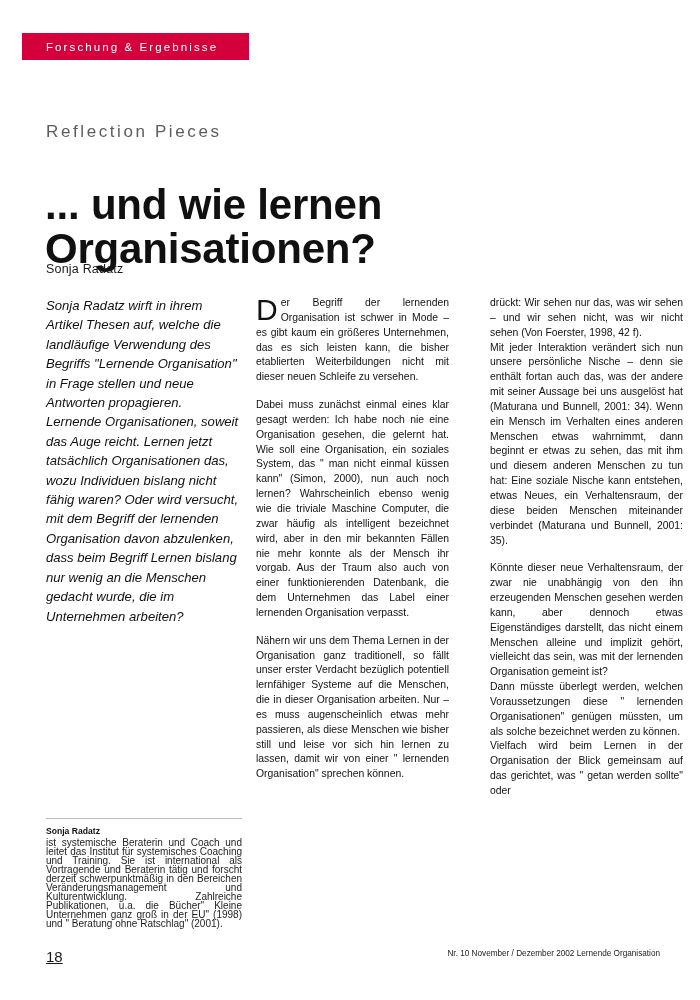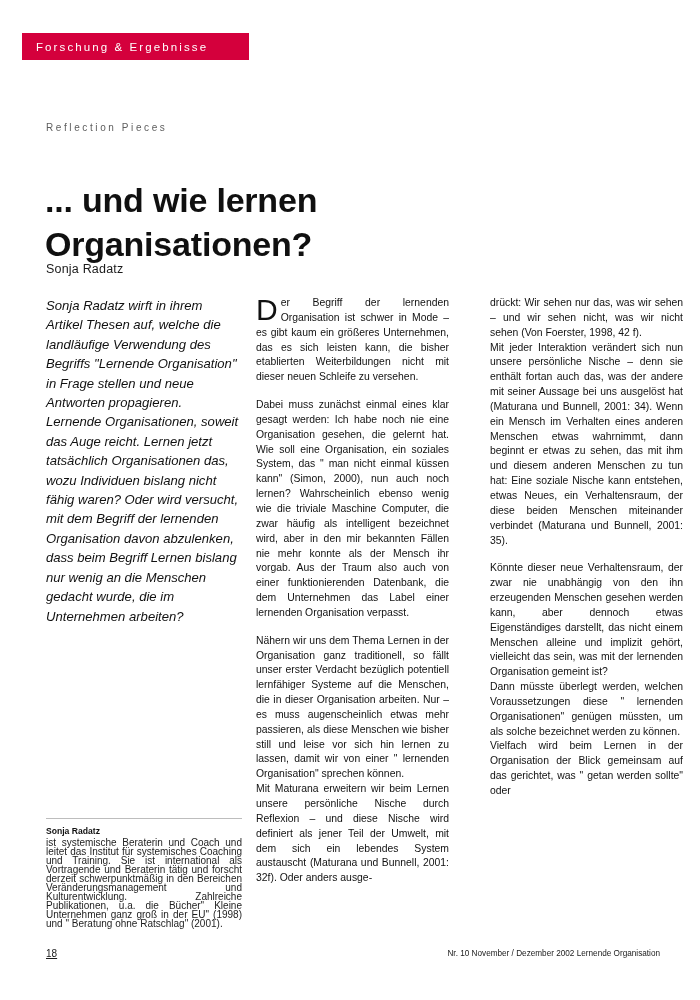--- a/index.html
+++ b/index.html
@@ -27,50 +27,50 @@
   .kicker-banner {
     position: absolute;
     left: 22px;
     top: 33px;
     width: 227px;
     height: 27px;
     background: #d4003c;
   }
   .kicker-banner .kicker-text {
     position: absolute;
-    left: 14px;
+    left: 24px;
     top: 50%;
     transform: translateY(-50%);
     color: #ffffff;
     font-size: 11.5px;
     letter-spacing: 2.1px;
     font-weight: 400;
     white-space: nowrap;
     text-align: center;
   }
 
   
   .section-label {
     position: absolute;
     left: 46px;
     top: 122px;
-    font-size: 10px;
+    font-size: 17px;
     letter-spacing: 2.6px;
     color: #5d5d5d;
     font-weight: 400;
     white-space: nowrap;
   }
 
   
   .headline {
     position: absolute;
     left: 45px;
     top: 155px;
     width: 430px;
-    font-size: 34px;
+    font-size: 42px;
     line-height: 44px;
     font-weight: bold;
     letter-spacing: -0.2px;
     color: #101010;
   }
   .headline .hl-line { display: block; }
 
   
   .byline {
     position: absolute;
@@ -160,21 +160,21 @@
     line-height: 9px;
     text-align: justify;
     color: #1d1d1d;
   }
 
   
   .footer-page-number {
     position: absolute;
     left: 46px;
     top: 948px;
-    font-size: 10px;
+    font-size: 15px;
     color: #1a1a1a;
     text-decoration: underline;
   }
   .footer-issue {
     position: absolute;
     right: 40px;
     top: 949px;
     font-size: 8.2px;
     color: #1a1a1a;
     white-space: nowrap;
@@ -204,21 +204,20 @@
       <p>Sonja Radatz wirft in ihrem Artikel Thesen auf, welche die landläufige Verwendung des Begriffs "Lernende Organisation" in Frage stellen und neue Antworten propagieren.</p>
       <p>Lernende Organisationen, soweit das Auge reicht. Lernen jetzt tatsächlich Organisationen das, wozu Individuen bislang nicht fähig waren? Oder wird versucht, mit dem Begriff der lernenden Organisation davon abzulenken, dass beim Begriff Lernen bislang nur wenig an die Menschen gedacht wurde, die im Unternehmen arbeiten?</p>
     </div>
   </div>
 
   <div class="col col-2">
     <div class="body-text">
       <p class="dropcap-para"><span class="dropcap">D</span><span>er Begriff der lernenden Organisation ist schwer in Mode – es gibt kaum ein größeres Unternehmen, das es sich leisten kann, die bisher etablierten Weiterbildungen nicht mit dieser neuen Schleife zu versehen.</span></p>
       <p class="spaced-before">Dabei muss zunächst einmal eines klar gesagt werden: Ich habe noch nie eine Organisation gesehen, die gelernt hat. Wie soll eine Organisation, ein soziales System, das " man nicht einmal küssen kann" (Simon, 2000), nun auch noch lernen? Wahrscheinlich ebenso wenig wie die triviale Maschine Computer, die zwar häufig als intelligent bezeichnet wird, aber in den mir bekannten Fällen nie mehr konnte als der Mensch ihr vorgab. Aus der Traum also auch von einer funktionierenden Datenbank, die dem Unternehmen das Label einer lernenden Organisation verpasst.</p>
       <p class="spaced-before">Nähern wir uns dem Thema Lernen in der Organisation ganz traditionell, so fällt unser erster Verdacht bezüglich potentiell lernfähiger Systeme auf die Menschen, die in dieser Organisation arbeiten. Nur – es muss augenscheinlich etwas mehr passieren, als diese Menschen wie bisher still und leise vor sich hin lernen zu lassen, damit wir von einer " lernenden Organisation" sprechen können.</p>
-      <p>Mit Maturana erweitern wir beim Lernen unsere persönliche Nische durch Reflexion – und diese Nische wird definiert als jener Teil der Umwelt, mit dem sich ein lebendes System austauscht (Maturana und Bunnell, 2001: 32f). Oder anders ausge-</p>
     </div>
   </div>
 
   <div class="col col-3">
     <div class="body-text">
       <p>drückt: Wir sehen nur das, was wir sehen – und wir sehen nicht, was wir nicht sehen (Von Foerster, 1998, 42 f).</p>
       <p>Mit jeder Interaktion verändert sich nun unsere persönliche Nische – denn sie enthält fortan auch das, was der andere mit seiner Aussage bei uns ausgelöst hat (Maturana und Bunnell, 2001: 34). Wenn ein Mensch im Verhalten eines anderen Menschen etwas wahrnimmt, dann beginnt er etwas zu sehen, das mit ihm und diesem anderen Menschen zu tun hat: Eine soziale Nische kann entstehen, etwas Neues, ein Verhaltensraum, der diese beiden Menschen miteinander verbindet (Maturana und Bunnell, 2001: 35).</p>
       <p class="spaced-before">Könnte dieser neue Verhaltensraum, der zwar nie unabhängig von den ihn erzeugenden Menschen gesehen werden kann, aber dennoch etwas Eigenständiges darstellt, das nicht einem Menschen alleine und implizit gehört, vielleicht das sein, was mit der lernenden Organisation gemeint ist?</p>
       <p>Dann müsste überlegt werden, welchen Voraussetzungen diese " lernenden Organisationen" genügen müssten, um als solche bezeichnet werden zu können.</p>
       <p>Vielfach wird beim Lernen in der Organisation der Blick gemeinsam auf das gerichtet, was " getan werden sollte" oder</p>

